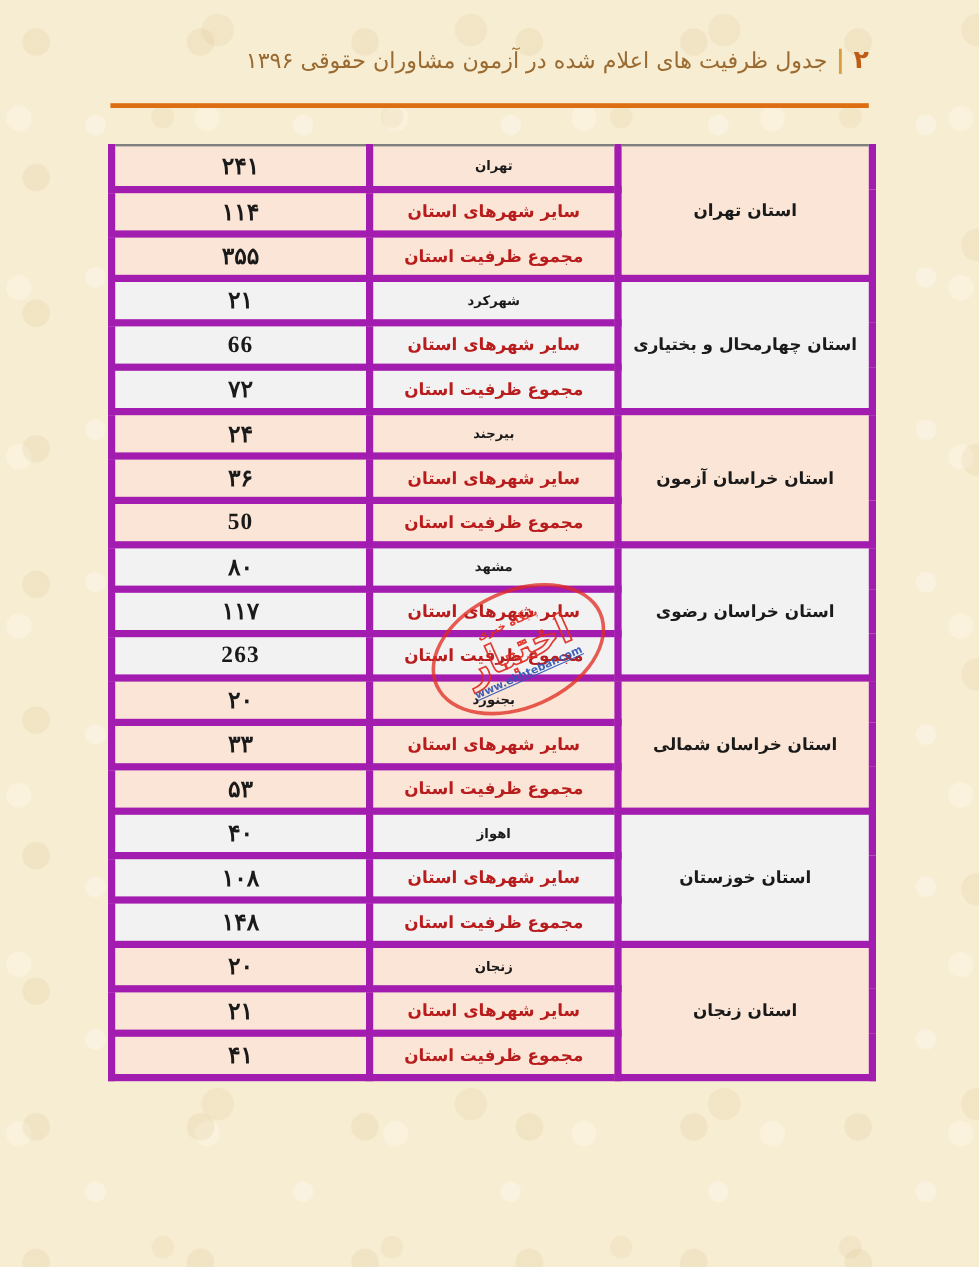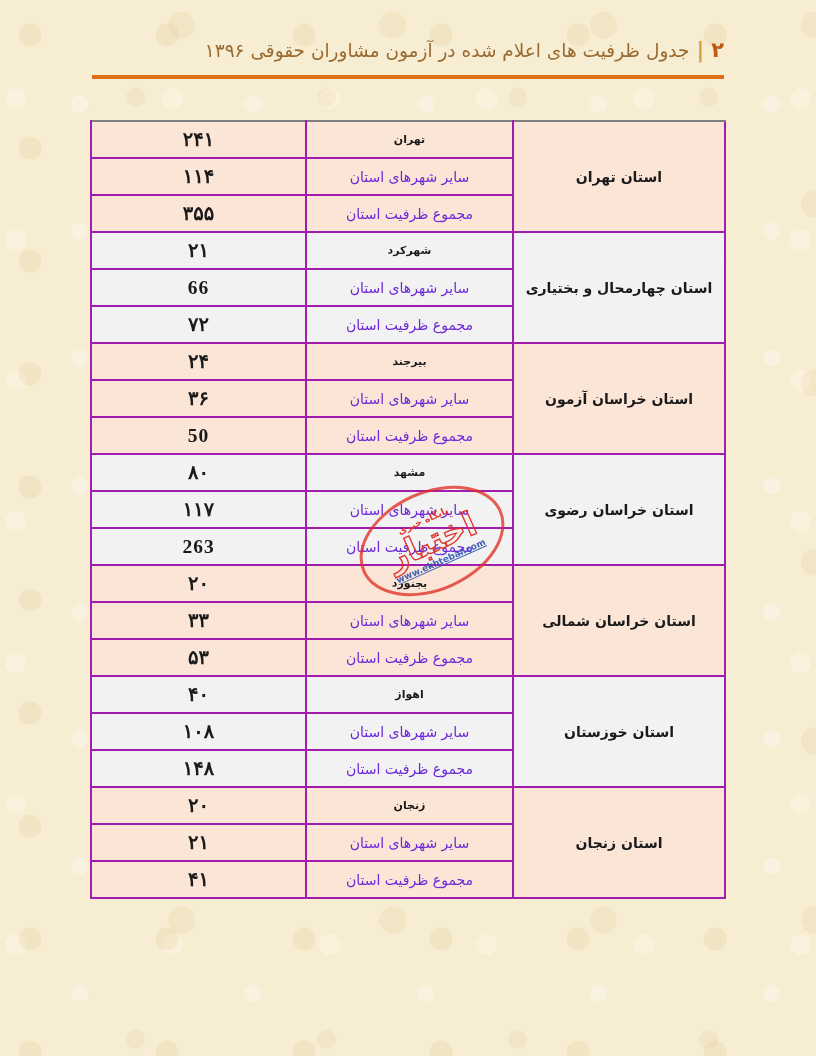--- a/index.html
+++ b/index.html
@@ -20,21 +20,21 @@
     background-size: 137px 113px, 191px 157px, 173px 127px, 211px 179px, 157px 141px;
     color: #1a1a1a;
   }
 
   
   .page-header {
     position: absolute;
     top: 38px; left: 92px; right: 92px;
     direction: rtl;
     text-align: right;
-    padding-bottom: 13px;
+    padding-bottom: 24px;
     border-bottom: 4px solid #dd6e14;
   }
   .page-number {
     font-weight: bold;
     font-size: 21px;
     color: #c05a17;
   }
   .header-sep {
     font-weight: bold;
     font-size: 21px;
@@ -49,21 +49,21 @@
   
   .capacity-table {
     position: absolute;
     top: 120px; left: 90px;
     width: 634px;
     direction: rtl;
     border-collapse: collapse;
     table-layout: fixed;
   }
   .capacity-table td {
-    border: 2px solid #a21caf;
+    border: 6px solid #a21caf;
     height: 37px;
     text-align: center;
     vertical-align: middle;
     padding: 2px 6px;
   }
   .capacity-table { border: 1px solid #8f8f8f; }
   tr.group-start td { border-top: 2px solid #7f7f7f; }
 
   tr.peach td { background: #fbe5d6; }
   tr.gray  td { background: #f2f2f2; }
@@ -71,22 +71,22 @@
   td.cell-province {
     font-weight: bold;
     font-size: 14px;
   }
   td.cell-city {
     font-weight: bold;
     font-size: 11px;
   }
   td.cell-label {
     font-size: 14px;
-    font-weight: normal;
-    color: #6d28d9;
+    font-weight: bold;
+    color: #b91c1c;
   }
   td.cell-value {
     font-weight: bold;
     font-size: 19.5px;
     letter-spacing: 1px;
     font-family: Liberation Serif, serif;
   }
 
   
   .stamp {

